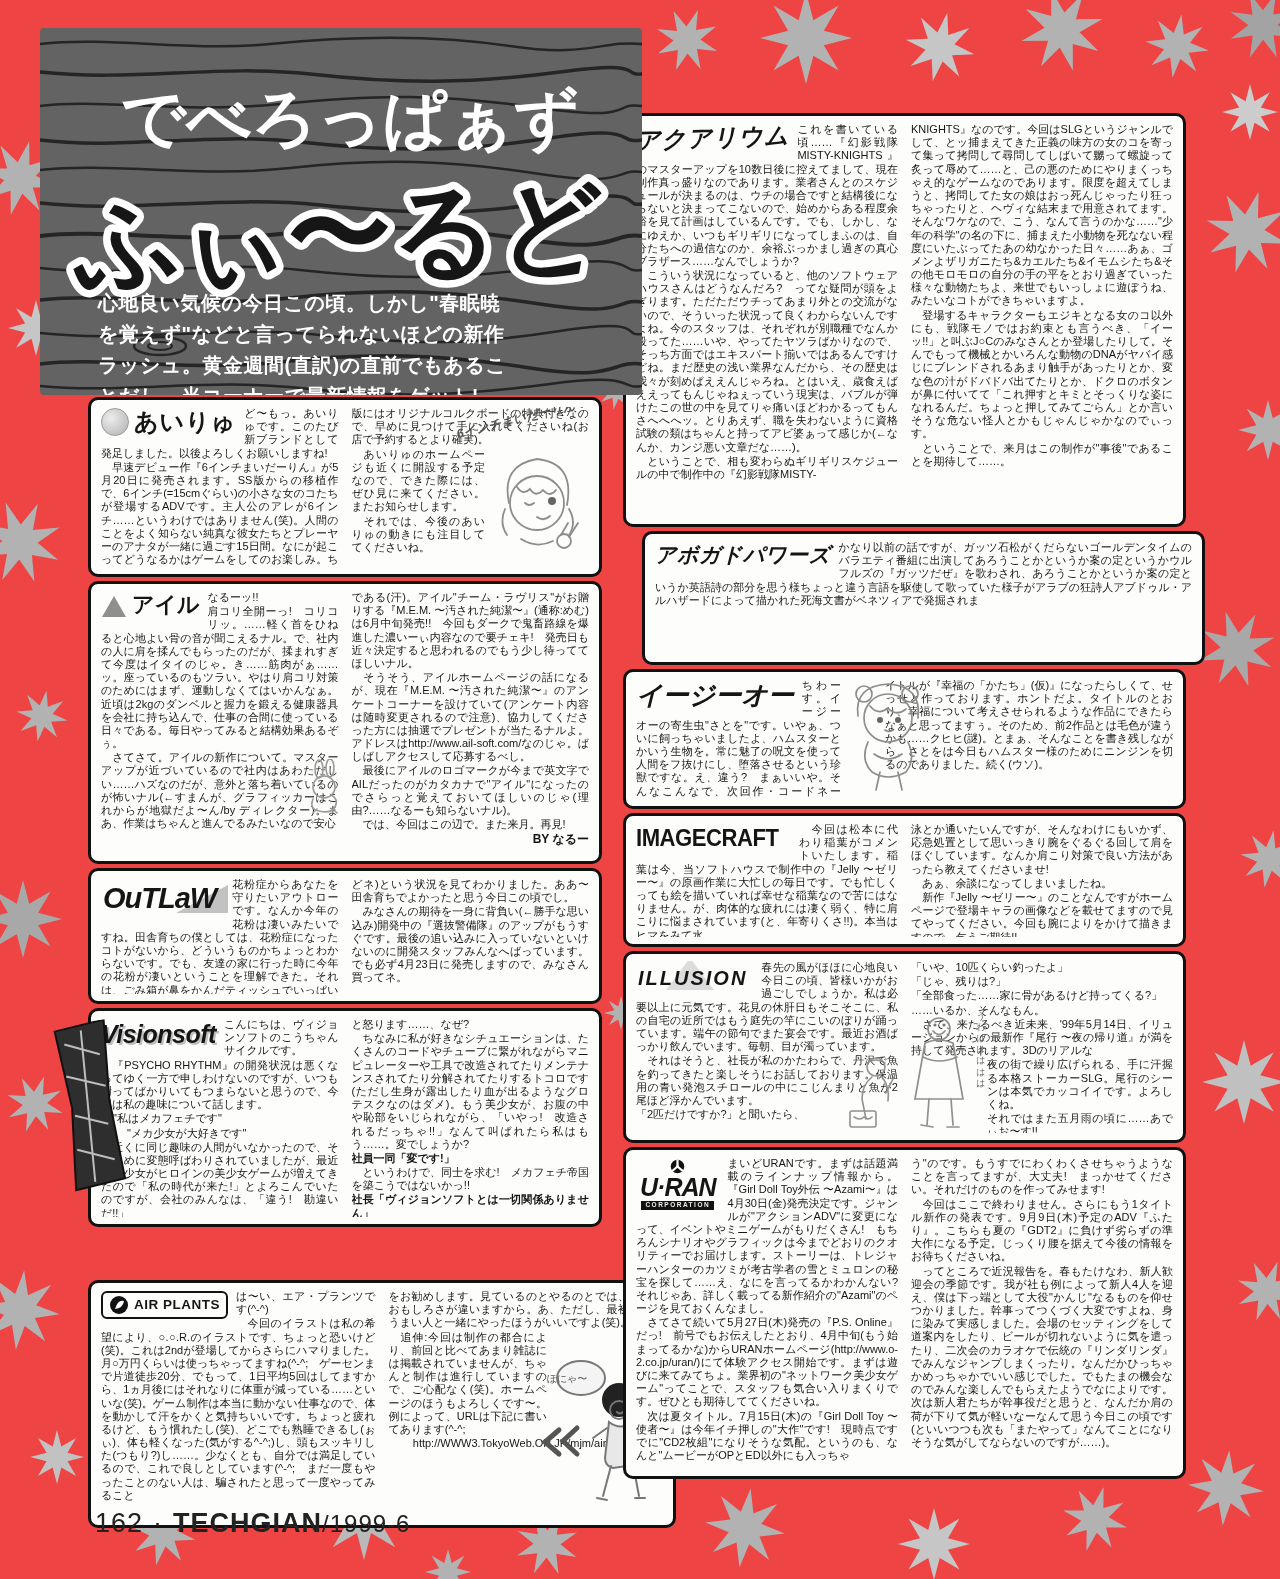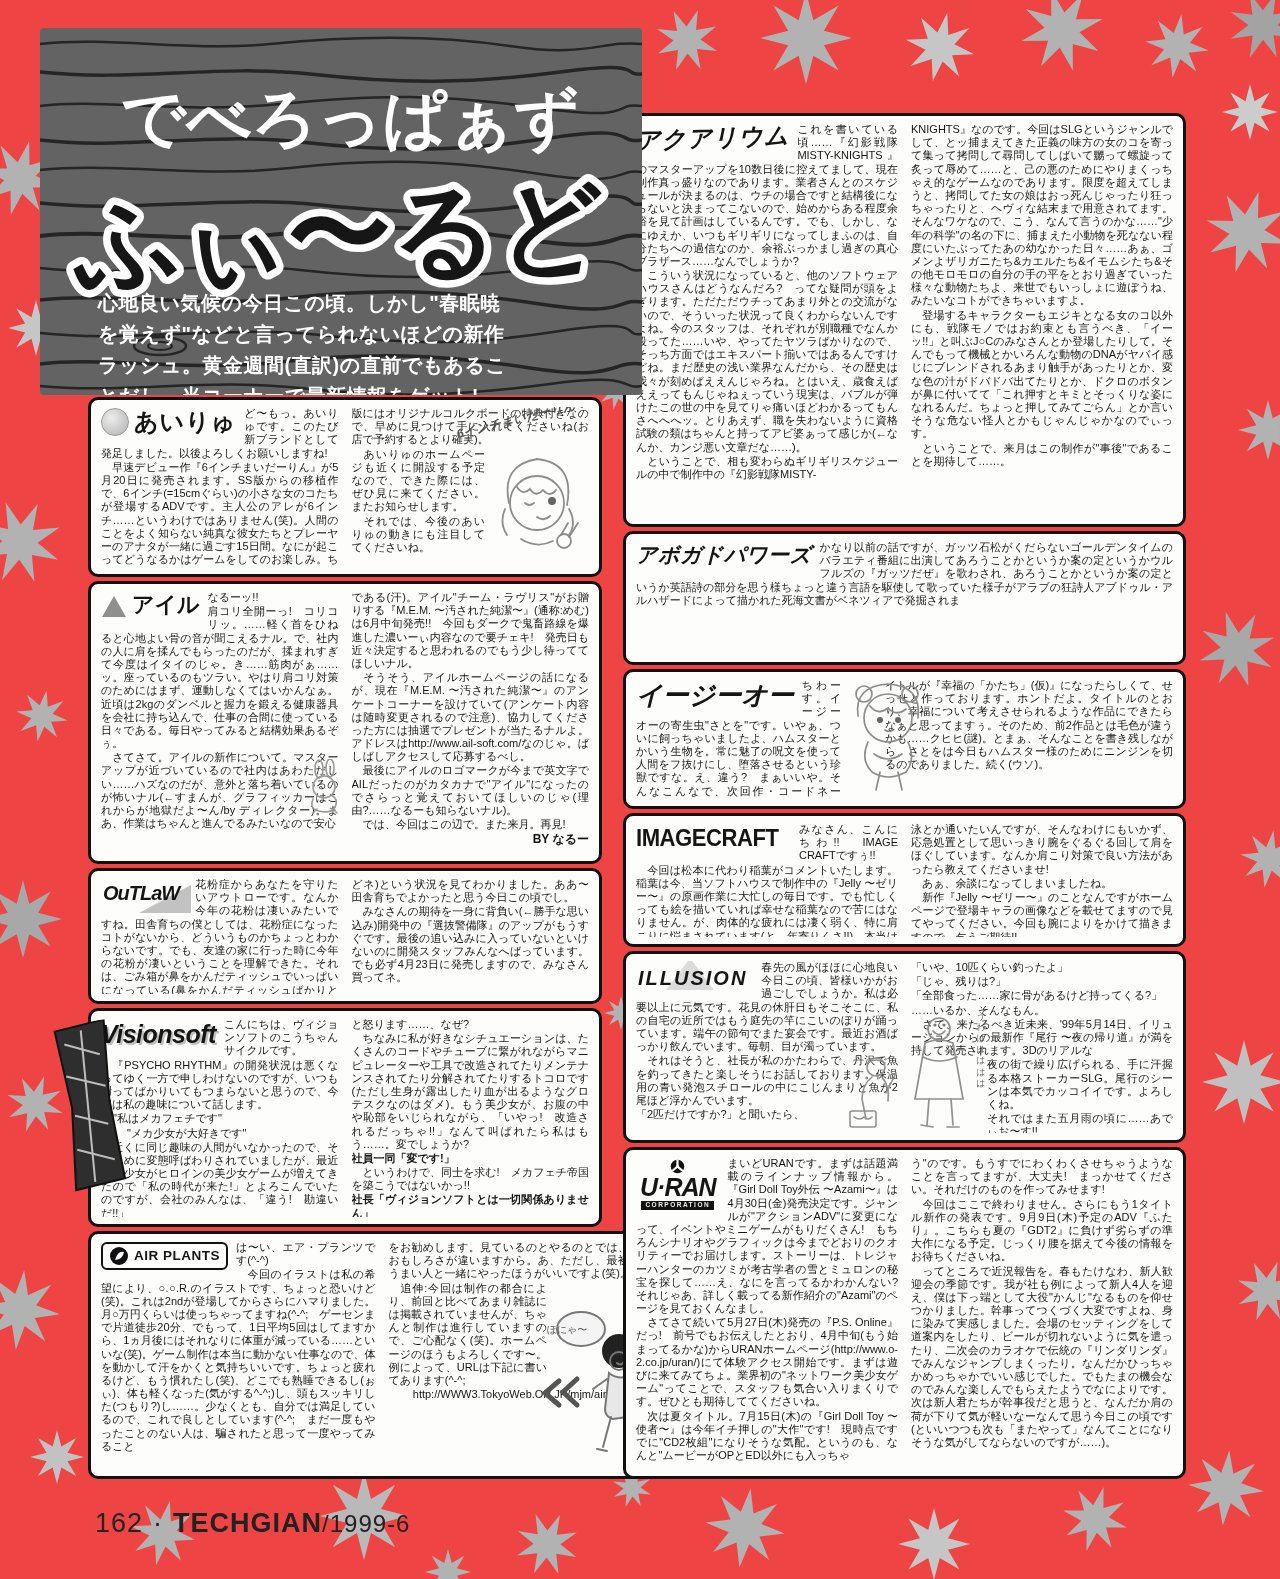--- a/index.html
+++ b/index.html
@@ -33,21 +33,21 @@
   .airyu-icon{width:26px;height:26px;border-radius:50%;display:inline-block;
     background:radial-gradient(circle at 35% 35%,#ededed,#b0b0b0);border:1px solid #9a9a9a;}
   .airyu-name{font-size:24px;font-weight:bold;letter-spacing:1px;}
   .ail-icon{width:26px;height:26px;display:inline-block;position:relative;}
   .ail-icon::after{content:"";position:absolute;left:1px;bottom:1px;
     border-left:12px solid transparent;border-right:12px solid transparent;border-bottom:21px solid #8f8f8f;}
   .ail-name{font-size:22px;font-weight:bold;}
   .outlaw-logo{padding:2px 8px 2px 2px;}
   .outlaw-logo::before{content:"";position:absolute;right:-4px;top:6px;z-index:-1;
     border-left:52px solid transparent;border-bottom:28px solid #c2c2c2;}
-  .outlaw-text{font-size:20px;font-weight:800;font-style:italic;letter-spacing:-1px;}
+  .outlaw-text{font-size:29px;font-weight:800;font-style:italic;letter-spacing:-1px;}
   .vision-name{font-size:25px;font-weight:800;font-style:italic;letter-spacing:-.5px;
     text-shadow:2px 2px 0 #c0c0c0;}
   .ap-logo{border:2.5px solid #111;border-radius:6px;padding:2px 6px;}
   .ap-name{font-size:13.5px;font-weight:800;letter-spacing:.5px;}
   .aqua-name{font-size:24px;font-weight:800;font-style:italic;letter-spacing:1px;
     transform:rotate(-2deg);display:inline-block;}
   .avo-name{font-size:21px;font-weight:800;font-style:italic;letter-spacing:.5px;}
   .ezo-name{font-size:26px;font-weight:800;font-style:italic;}
   .ic-name{font-size:24px;font-weight:800;letter-spacing:-.5px;transform:scaleX(.92);transform-origin:left;}
   .ill-logo{padding:4px 6px 0 2px;}
@@ -236,21 +236,21 @@
       </div>
     <div class="col">
         <p>と怒ります……、なぜ?</p>
         <p>　ちなみに私が好きなシチュエーションは、たくさんのコードやチューブに繋がれながらマニピュレーターや工具で改造されてたりメンテナンスされてたり分解されてたりするトコロです(ただし生身が露出したり血が出るようなグロテスクなのはダメ)。もう美少女が、お腹の中や恥部をいじられながら、「いやっ!　改造されるだっちゃ!!」なんて叫ばれたら私はもう……。変でしょうか?</p>
         <p class="b">社員一同「変です!」</p>
         <p>　というわけで、同士を求む!　メカフェチ帝国を築こうではないかっ!!</p>
         <p class="b">社長「ヴィジョンソフトとは一切関係ありません」</p>
       </div>
   </section>
 
-  <section class="sec" style="left:88px;top:1231px;width:588px;height:248px">
+  <section class="sec" style="left:88px;top:1280px;width:588px;height:248px">
     <div class="col">
       <div class="logo ap-logo">
         <svg width="20" height="20" viewBox="0 0 20 20">
           <circle cx="10" cy="10" r="9" fill="#111"></circle>
           <path d="M6 14 Q9 4 15 6 Q14 13 6 14" fill="#fff"></path>
         </svg>
         <span class="ap-name">AIR PLANTS</span>
       </div>
     <p>は〜い、エア・プランツです(^-^)</p>
         <p>　今回のイラストは私の希望により、○.○.R.のイラストです、ちょっと恐いけど(笑)。これは2ndが登場してからさらにハマりました。月○万円くらいは使っちゃってますね(^-^;　ゲーセンまで片道徒歩20分、でもって、1日平均5回はしてますから、1ヵ月後にはそれなりに体重が減っている……といいな(笑)。ゲーム制作は本当に動かない仕事なので、体を動かして汗をかくと気持ちいいです。ちょっと疲れるけど、もう慣れたし(笑)、どこでも熟睡できるし(ぉぃ)、体も軽くなった(気がする^-^;)し、頭もスッキリした(つもり?)し……。少なくとも、自分では満足しているので、これで良しとしています(^-^;　まだ一度もやったことのない人は、騙されたと思って一度やってみること</p>
@@ -287,21 +287,21 @@
         <p>　こういう状況になっていると、他のソフトウェアハウスさんはどうなんだろ?　ってな疑問が頭をよぎります。ただただウチってあまり外との交流がないので、そういった状況って良くわからないんですよね。今のスタッフは、それぞれが別職種でなんか殺ってた……いや、やってたヤツラばかりなので、そっち方面ではエキスパート揃いではあるんですけどね。まだ歴史の浅い業界なんだから、その歴史は我々が刻めばええんじゃろね。とはいえ、歳食えばええってもんじゃねぇっていう現実は、バブルが弾けたこの世の中を見てりゃ痛いほどわかるってもんさへへへッ。とりあえず、職を失わないように資格試験の類はちゃんと持ってアビ婆ぁって感じか(←なんか、カンジ悪い文章だな……)。</p>
         <p>　ということで、相も変わらぬギリギリスケジュールの中で制作中の『幻影戦隊MISTY-</p>
       </div>
     <div class="col">
         <p>KNIGHTS』なのです。今回はSLGというジャンルでして、とッ捕まえてきた正義の味方の女のコを寄って集って拷問して尋問してしばいて嬲って螺旋って炙って辱めて……と、己の悪のためにやりまくっちゃえ的なゲームなのであります。限度を超えてしまうと、拷問してた女の娘はおっ死んじゃったり狂っちゃったりと、ヘヴィな結末まで用意されてます。そんなワケなので、こう、なんて言うのかな……"少年の科学"の名の下に、捕まえた小動物を死なない程度にいたぶってたあの幼なかった日々……あぁ、ゴメンよザリガニたち&amp;カエルたち&amp;イモムシたち&amp;その他モロモロの自分の手の平をとおり過ぎていった様々な動物たちよ、来世でもいっしょに遊ぼうね、みたいなコトができちゃいますよ。</p>
         <p>　登場するキャラクターもエジキとなる女のコ以外にも、戦隊モノではお約束とも言うべき、「イーッ!!」と叫ぶJ○Cのみなさんとか登場したりして。そんでもって機械とかいろんな動物のDNAがヤバイ感じにブレンドされるあまり触手があったりとか、変な色の汁がドバドバ出てたりとか、ドクロのボタンが鼻に付いてて「これ押すとキミとそっくりな姿になれるんだ。ちょっと押してみてごらん」とか言いそうな危ない怪人とかもじゃんじゃかなのでぃっす。</p>
         <p>　ということで、来月はこの制作が"事後"であることを期待して……。</p>
       </div>
   </section>
 
-  <section class="sec" style="left:623px;top:531px;width:563px;height:134px">
+  <section class="sec" style="left:642px;top:531px;width:563px;height:134px">
     <div class="col">
       <div class="logo">
         <span class="avo-name">アボガドパワーズ</span>
       </div>
     <p>かなり以前の話ですが、ガッツ石松がくだらないゴールデンタイムのバラエティ番組に出演してあろうことかというか案の定というかウルフルズの『ガッツだぜ』を歌わされ、あろうことかというか案の定というか英語詩の部分を思う様ちょっと違う言語を駆使して歌っていた様子がアラブの狂詩人アブドゥル・アルハザードによって描かれた死海文書がベネツィアで発掘されま</p>
       </div>
   </section>
 
   <section class="sec sec-easyo" style="left:623px;top:669px;width:563px;height:140px;gap:44px">
     <div class="col" style="flex:0 0 205px">
@@ -328,21 +328,20 @@
     <div class="col">
         <p>イトルが『幸福の「かたち」(仮)』になったらしくて、せっせと作っております。ホントだよ。タイトルのとおり、幸福について考えさせられるような作品にできたらなぁと思ってますぅ。そのため、前2作品とは毛色が違うかも……クヒヒ(謎)。とまぁ、そんなことを書き残しながら、さとをは今日もハムスター様のためにニンジンを切るのでありました。続く(ウソ)。</p>
       </div>
   </section>
 
   <section class="sec" style="left:623px;top:813px;width:563px;height:134px">
     <div class="col">
       <div class="logo">
         <span class="ic-name">IMAGECRAFT</span>
       </div>
-    <p>みなさん、こんにちわ!!　IMAGE CRAFTですぅ!!</p>
         <p>　今回は松本に代わり稲葉がコメントいたします。稲葉は今、当ソフトハウスで制作中の『Jelly 〜ゼリー〜』の原画作業に大忙しの毎日です。でも忙しくっても絵を描いていれば幸せな稲葉なので苦にはなりません。が、肉体的な疲れには凄く弱く、特に肩こりに悩まされています(と、年寄りくさ!!)。本当はヒマをみて水</p>
       </div>
     <div class="col">
         <p>泳とか通いたいんですが、そんなわけにもいかず、応急処置として思いっきり腕をぐるぐる回して肩をほぐしています。なんか肩こり対策で良い方法があったら教えてくださいませ!</p>
         <p>　あぁ、余談になってしまいましたね。</p>
         <p>　新作『Jelly 〜ゼリー〜』のことなんですがホームページで登場キャラの画像などを載せてますので見てやってください。今回も腕によりをかけて描きますので、乞うご期待!!</p>
       </div>
   </section>
 
   <section class="sec" style="left:623px;top:951px;width:563px;height:192px">

